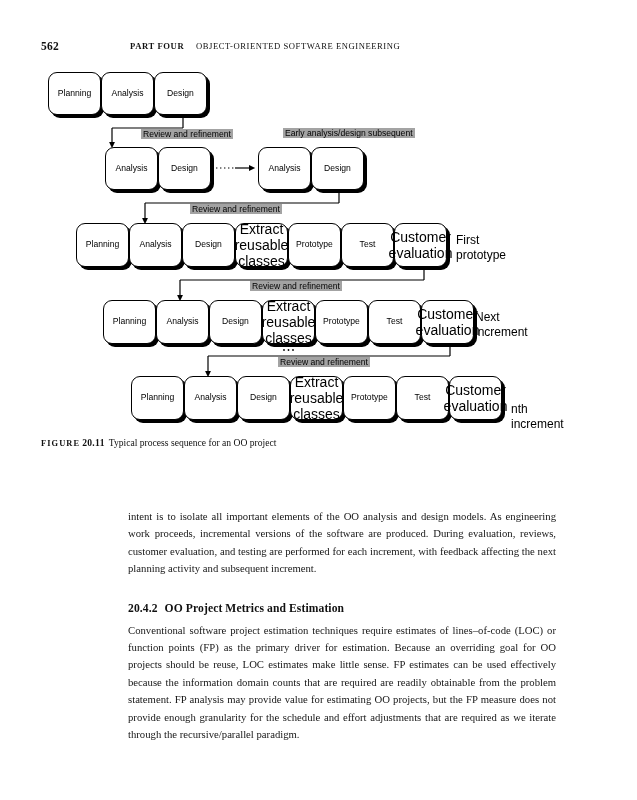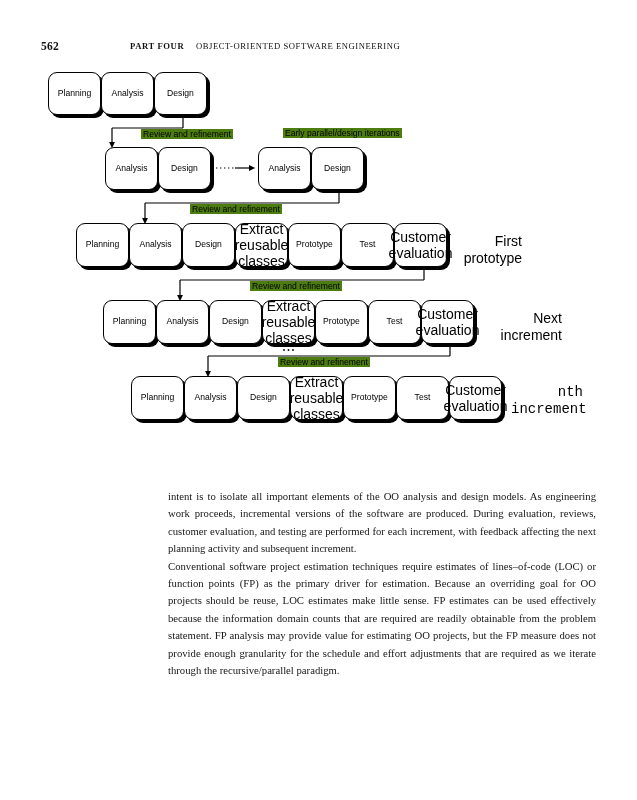--- a/index.html
+++ b/index.html
@@ -37,41 +37,41 @@
     font-size:8.6px;
     line-height:1.16;
     color:#000;
     z-index:3;
     padding:0 1px;
   }
   .fignode.tall{font-size:14px;}
   .sidelbl{
     position:absolute;
     font-family:"Liberation Sans", sans-serif;
-    font-size:14px;line-height:1.22;color:#000;text-align:right;
+    font-size:12px;line-height:1.22;color:#000;text-align:left;
     z-index:3;
   }
   .flowlbl{
     position:absolute;
     font-family:"Liberation Sans", sans-serif;
     font-size:8.6px;color:#000;white-space:nowrap;z-index:4;
-    background:#4d7c0f;padding:0 2px;
+    background:#a3a3a3;padding:0 2px;
   }
   .figsvg{position:absolute;left:0;top:0;width:637px;height:375px;z-index:1;}
 
   
   .caption{position:absolute;left:41px;top:432px;width:560px;height:14px;}
   .cap-fig{font-family:"Liberation Serif",serif;font-weight:bold;font-size:8.4px;
            letter-spacing:1.1px;color:#111;}
   .cap-num{font-family:"Liberation Serif",serif;font-weight:bold;font-size:9.6px;
            letter-spacing:.3px;color:#111;margin-left:2px;}
   .cap-txt{font-family:"Liberation Serif",serif;font-size:9.6px;color:#111;margin-left:4px;}
 
   
-  .body{position:absolute;left:128px;top:488px;width:428px;margin-left:40px;}
+  .body{position:absolute;left:128px;top:508px;width:428px;}
   .para{
     font-family:"Liberation Serif", serif;
     font-size:10.7px;
     line-height:17.4px;
     text-align:justify;
     color:#161616;
     margin:0;
   }
   .heading{
     font-family:"Liberation Serif", serif;
@@ -128,21 +128,21 @@
         <circle cx="288.5" cy="290" r="0.9"></circle>
         <circle cx="293" cy="290" r="0.9"></circle>
       </g>
     </svg>
 
     <div class="fignode" style="left:48px;top:12px;width:53px;height:43px;">Planning</div>
     <div class="fignode" style="left:101px;top:12px;width:53px;height:43px;">Analysis</div>
     <div class="fignode" style="left:154px;top:12px;width:53px;height:43px;">Design</div>
 
     <div class="flowlbl" style="left:141px;top:69px;">Review and refinement</div>
-    <div class="flowlbl" style="left:283px;top:68px;">Early parallel/design iterations</div>
+    <div class="flowlbl" style="left:283px;top:68px;">Early analysis/design subsequent</div>
 
     <div class="fignode" style="left:105px;top:87px;width:53px;height:43px;">Analysis</div>
     <div class="fignode" style="left:158px;top:87px;width:53px;height:43px;">Design</div>
 
     <div class="fignode" style="left:258px;top:87px;width:53px;height:43px;">Analysis</div>
     <div class="fignode" style="left:311px;top:87px;width:53px;height:43px;">Design</div>
 
     <div class="flowlbl" style="left:190px;top:144px;">Review and refinement</div>
 
     <div class="fignode" style="left:76px;top:163px;width:53px;height:44px;">Planning</div>
@@ -161,43 +161,49 @@
     <div class="flowlbl" style="left:250px;top:221px;">Review and refinement</div>
 
     <div class="fignode" style="left:103px;top:240px;width:53px;height:44px;">Planning</div>
     <div class="fignode" style="left:156px;top:240px;width:53px;height:44px;">Analysis</div>
     <div class="fignode" style="left:209px;top:240px;width:53px;height:44px;">Design</div>
     <div class="fignode tall" style="left:262px;top:240px;width:53px;height:44px;">Extract reusable classes</div>
     <div class="fignode" style="left:315px;top:240px;width:53px;height:44px;">Prototype</div>
     <div class="fignode" style="left:368px;top:240px;width:53px;height:44px;">Test</div>
     <div class="fignode tall" style="left:421px;top:240px;width:53px;height:44px;">Customer evaluation</div>
 
-    <div class="sidelbl" style="left:490px;top:250px;width:72px;">
+    <div class="sidelbl" style="left:475px;top:250px;width:72px;">
       <div>Next</div>
       <div>increment</div>
     </div>
 
     <div class="flowlbl" style="left:278px;top:297px;">Review and refinement</div>
 
     <div class="fignode" style="left:131px;top:316px;width:53px;height:44px;">Planning</div>
     <div class="fignode" style="left:184px;top:316px;width:53px;height:44px;">Analysis</div>
     <div class="fignode" style="left:237px;top:316px;width:53px;height:44px;">Design</div>
     <div class="fignode tall" style="left:290px;top:316px;width:53px;height:44px;">Extract reusable classes</div>
     <div class="fignode" style="left:343px;top:316px;width:53px;height:44px;">Prototype</div>
     <div class="fignode" style="left:396px;top:316px;width:53px;height:44px;">Test</div>
     <div class="fignode tall" style="left:449px;top:316px;width:53px;height:44px;">Customer evaluation</div>
 
-    <div class="sidelbl" style="left:511px;top:324px;width:72px;font-family:Liberation Mono, monospace;">
+    <div class="sidelbl" style="left:511px;top:342px;width:72px;">
       <div>nth</div>
       <div>increment</div>
     </div>
 
   </div>
 
+  <div class="caption">
+    <span class="cap-fig">FIGURE</span><span class="cap-num">20.11</span><span class="cap-txt">Typical process sequence for an OO project</span>
+  </div>
 
   <div class="body">
     <p class="para">intent is to isolate all important elements of the OO analysis and design models. As engineering work proceeds, incremental versions of the software are produced. During evaluation, reviews, customer evaluation, and testing are performed for each increment, with feedback affecting the next planning activity and subsequent increment.</p>
 
+    <div class="heading">
+      <span class="hnum">20.4.2</span><span>OO Project Metrics and Estimation</span>
+    </div>
 
     <p class="para">Conventional software project estimation techniques require estimates of lines–of-code (LOC) or function points (FP) as the primary driver for estimation. Because an overriding goal for OO projects should be reuse, LOC estimates make little sense. FP estimates can be used effectively because the information domain counts that are required are readily obtainable from the problem statement. FP analysis may provide value for estimating OO projects, but the FP measure does not provide enough granularity for the schedule and effort adjustments that are required as we iterate through the recursive/parallel paradigm.</p>
   </div>
 
 </div>
 
 </body></html>

